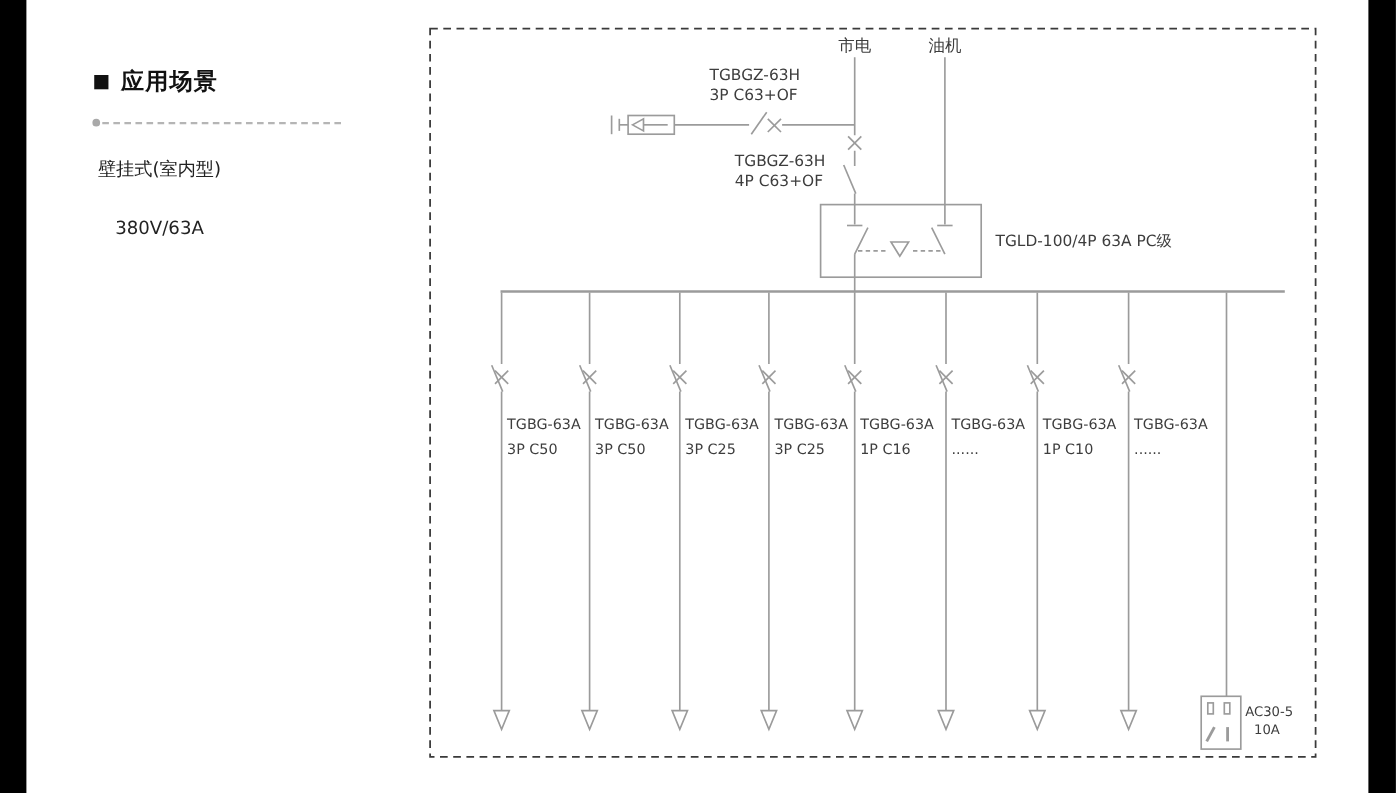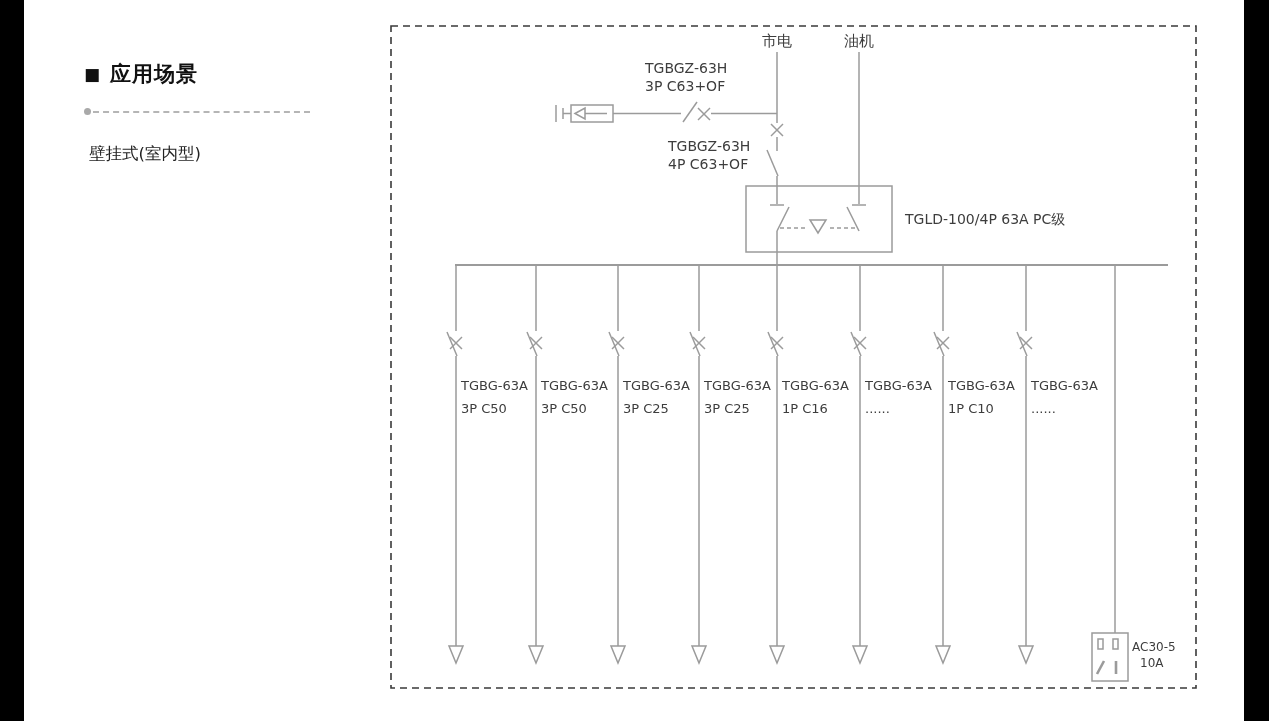--- a/index.html
+++ b/index.html
@@ -45,20 +45,21 @@
     <div class="heading">
       <span class="marker">■</span>
       <span>应用场景</span>
     </div>
     <div class="dash-rule">
       <span class="dot"></span>
       <span class="rule"></span>
     </div>
     <div class="specs">
       <div class="spec-line">壁挂式(室内型)</div>
+      <div class="spec-line">380V/63A</div>
     </div>
   </div>
 
   <svg width="1269" height="721" viewBox="0 0 1269 721">
 
     <rect x="391" y="26" width="805" height="662" class="border-rect"></rect>
 
     <text x="777" y="46" class="t15 mid">市电</text>
     <text x="859" y="46" class="t15 mid">油机</text>
 

